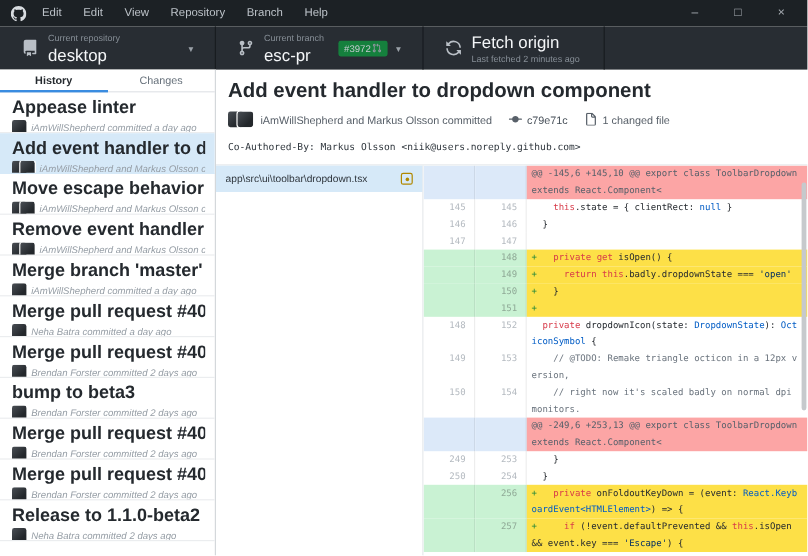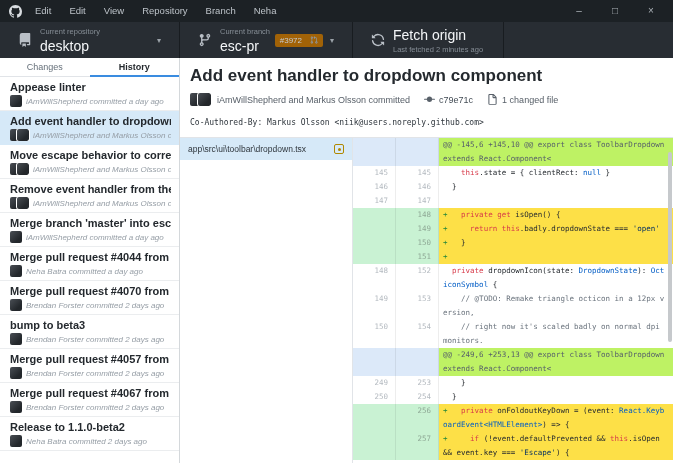--- a/index.html
+++ b/index.html
@@ -33,40 +33,40 @@
   .tool-section .t-icon svg { width: 14px; height: 14px; fill: #b9bfc6; }
   .t-text { display: flex; flex-direction: column; justify-content: center; min-width: 0; }
   .t-label { font-size: 7.5px; color: #868e96; margin-bottom: 2px; white-space: nowrap; }
   .t-value { font-size: 14px; font-weight: normal; color: #f4f6f8; white-space: nowrap; }
   .sec-repo { width: 180px; }
   .sec-branch { width: 173px; }
   .sec-fetch { width: 151px; }
   .caret { color: #9aa1a8; font-size: 8px; margin-left: auto; }
   .sec-branch .caret { margin-left: 7px; }
   .pr-badge {
-    margin-left: auto; background: #a16207; border-radius: 2px;
+    margin-left: auto; background: #15803d; border-radius: 2px;
     padding: 2px 5px; font-size: 8px; color: #c6cbd1;
-    display: flex; align-items: center; gap: 8px;
+    display: flex; align-items: center; gap: 1px;
   }
   .pr-badge svg { width: 8px; height: 8px; fill: #8e969e; }
   .toolbar-rest { flex: 1; }
 
   
   .content { flex: 1; display: flex; min-height: 0; }
 
   
   .sidebar { width: 180px; flex: none; border-right: 1px solid #d4d8db; display: flex; flex-direction: column; background: #fff; }
   .tabs { height: 19px; display: flex; border-bottom: 1px solid #e1e4e8; flex: none; }
   .tab { flex: 1; text-align: center; line-height: 18px; font-size: 9px; color: #66707a; position: relative; }
   .tab.active { color: #24292e; font-weight: bold; }
   .tab.active::after { content:""; position:absolute; left:0; right:0; bottom:-1px; height:2px; background:#3a8ce0; }
   .commit-list { flex: 1; overflow: hidden; }
   .commit-item { height: 34px; padding: 4px 8px 0 10px; border-bottom: 1px solid #ebedef; overflow: hidden; }
   .commit-item.selected { background: #d6e9f8; border-bottom-color: #d6e9f8; }
-  .c-title { font-size: 11px; font-weight: bold; color: #24292e; white-space: nowrap; overflow: hidden; }
+  .c-title { font-size: 15px; font-weight: bold; color: #24292e; white-space: nowrap; overflow: hidden; }
   .c-meta { display: flex; align-items: center; margin-top: 2px; color: #959da5; font-size: 8px; white-space: nowrap; overflow: hidden; font-style: italic; }
   .avatars { display: flex; margin-right: 4px; flex: none; }
   .avatar { width: 12px; height: 12px; border-radius: 2px; background: linear-gradient(135deg,#4a4f55 0%,#23272b 70%); flex:none; }
   .avatar + .avatar { margin-left: -5px; outline: 1px solid #fff; }
 
   
   .main { flex: 1; display: flex; flex-direction: column; min-width: 0; }
   .commit-header { padding: 8px 10px 0 10px; border-bottom: 1px solid #e1e4e8; flex: none; }
   .ch-title { font-size: 17px; font-weight: bold; color: #24292e; }
   .ch-meta { display: flex; align-items: center; margin-top: 7px; color: #586069; font-size: 9px; }
@@ -88,21 +88,21 @@
   .diff-col { flex: 1; min-width: 0; position: relative; overflow: hidden;
     font-family: "DejaVu Sans Mono", monospace; font-size: 7.5px; line-height: 14px; background:#fff; }
   .drow { display: flex; align-items: stretch; }
   .gut { width: 43px; flex: none; text-align: right; padding-right: 7px; color: #b4bac0;
          border-right: 1px solid rgba(0,0,0,0.07); }
   .code { flex: 1; min-width: 0; padding-left: 4px; padding-right: 5px;
           white-space: pre-wrap; word-break: break-all; color: #24292e; }
   .drow.add .gut { background: #c9f2d3; color: #8fa996; }
   .drow.add .code { background: #fde047; }
   .drow.hunk .gut { background: #dce9f9; }
-  .drow.hunk .code { background: #bef264; color: #57606a; }
+  .drow.hunk .code { background: #fca5a5; color: #57606a; }
   .marker { color: #22863a; }
   .sk { color: #d73a49; } .st { color: #005cc5; } .ss { color: #032f62; }
   .sc { color: #6a737d; } .sd { color: #24292e; }
 
   .diff-scrollbar { position: absolute; right: 1px; top: 14px; width: 4px; height: 190px;
     background: #c6c9cc; border-radius: 2px; }
 </style>
 </head>
 <body>
 
@@ -113,21 +113,21 @@
       <svg viewBox="0 0 16 16">
           <path d="M8 0C3.58 0 0 3.58 0 8c0 3.54 2.29 6.53 5.47 7.59.4.07.55-.17.55-.38 0-.19-.01-.82-.01-1.49-2.01.37-2.53-.49-2.69-.94-.09-.23-.48-.94-.82-1.13-.28-.15-.68-.52-.01-.53.63-.01 1.08.58 1.23.82.72 1.21 1.87.87 2.33.66.07-.52.28-.87.51-1.07-1.78-.2-3.64-.89-3.64-3.95 0-.87.31-1.59.82-2.15-.08-.2-.36-1.02.08-2.12 0 0 .67-.21 2.2.82.64-.18 1.32-.27 2-.27s1.36.09 2 .27c1.53-1.04 2.2-.82 2.2-.82.44 1.1.16 1.92.08 2.12.51.56.82 1.27.82 2.15 0 3.07-1.87 3.75-3.65 3.95.29.25.54.73.54 1.48 0 1.07-.01 1.93-.01 2.2 0 .21.15.46.55.38A8.01 8.01 0 0 0 16 8c0-4.42-3.58-8-8-8z"></path>
         </svg>
     </span>
     <span class="tb-menus" id="menu-container" style="display:flex;">
         <span class="menu-item">Edit</span>
         <span class="menu-item">Edit</span>
         <span class="menu-item">View</span>
         <span class="menu-item">Repository</span>
         <span class="menu-item">Branch</span>
-        <span class="menu-item">Neha</span>
+        <span class="menu-item">Help</span>
       </span>
     <span class="tb-spacer"></span>
     <span class="win-btn">–</span>
     <span class="win-btn">□</span>
     <span class="win-btn close">×</span>
   </div>
 
   <div class="toolbar">
     <div class="tool-section sec-repo">
       <span class="t-icon">
@@ -170,22 +170,22 @@
         <span class="t-label" style="margin:2px 0 0 0;">Last fetched 2 minutes ago</span>
       </span>
     </div>
     <div class="toolbar-rest"></div>
   </div>
 
   <div class="content">
 
     <div class="sidebar">
       <div class="tabs">
+        <div class="tab active">History</div>
         <div class="tab">Changes</div>
-        <div class="tab active">History</div>
       </div>
       <div class="commit-list" id="commit-list">
           <div class="commit-item">
             <div class="c-title">Appease linter</div>
             <div class="c-meta">
               <span class="avatars">
                 <span class="avatar"></span>
               </span>
               <span>iAmWillShepherd committed a day ago</span>
             </div>

